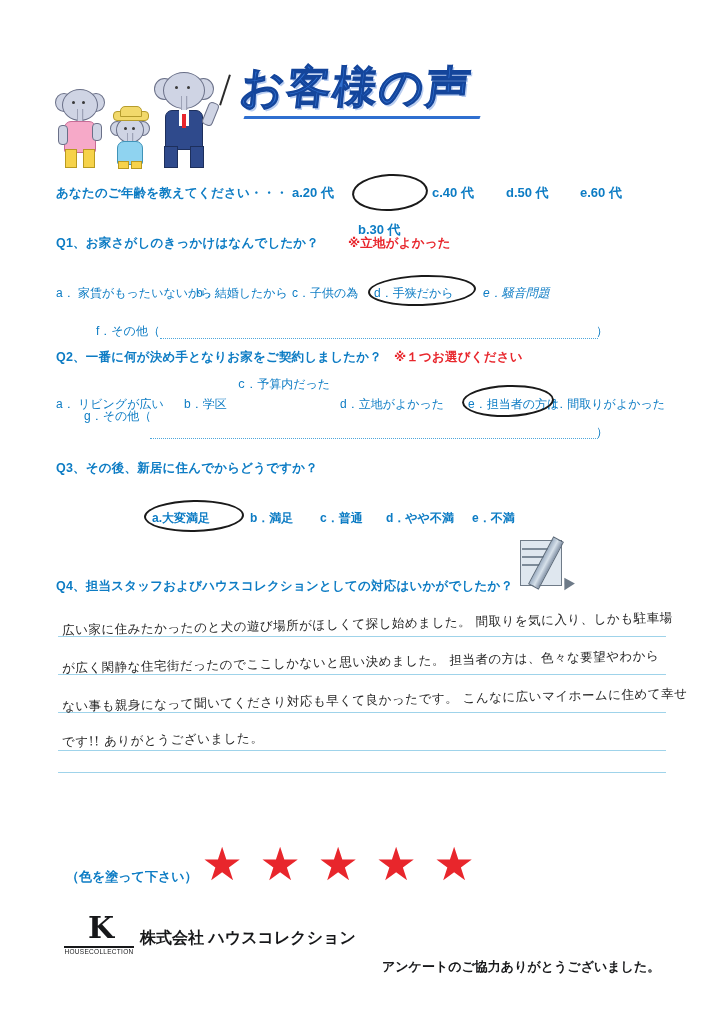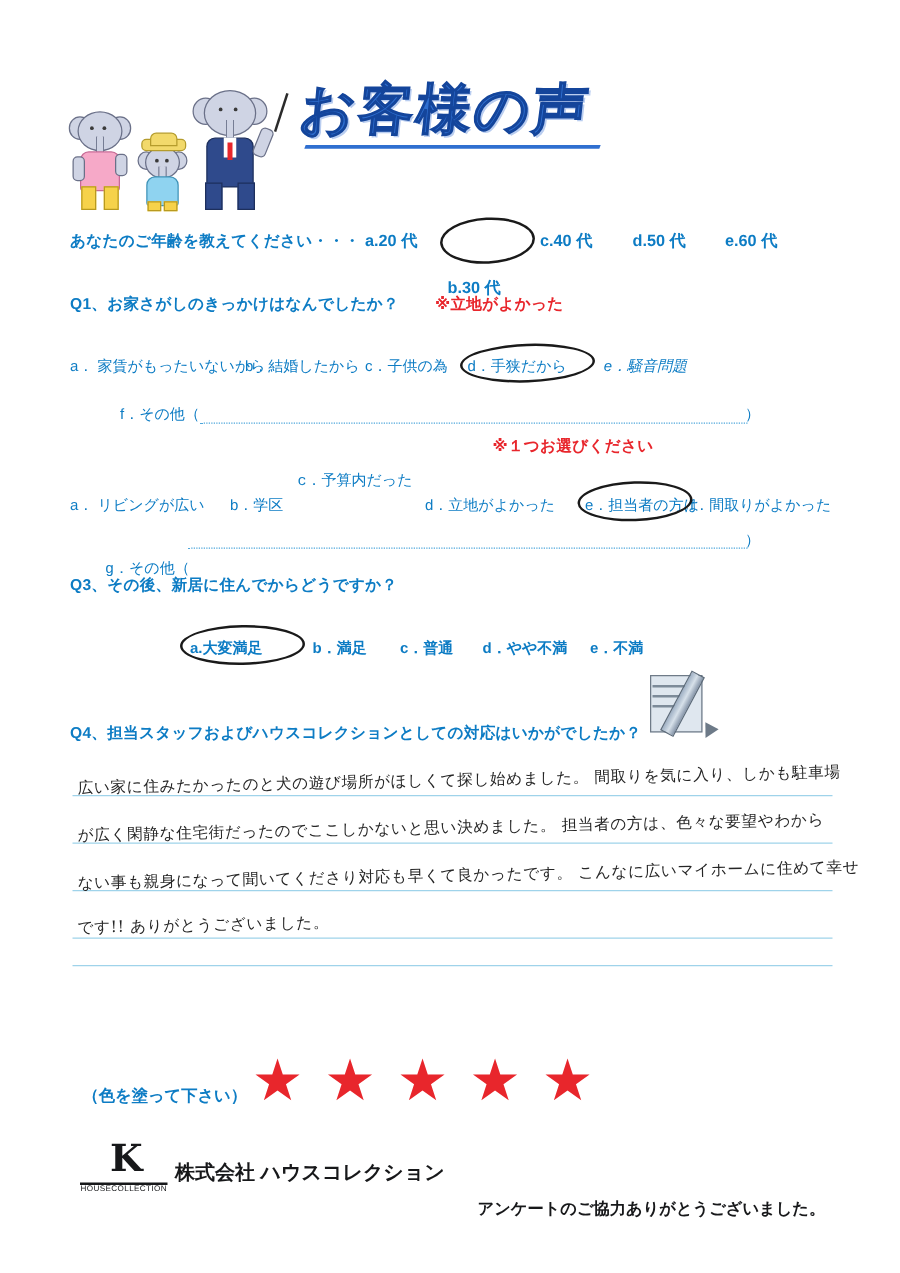--- a/index.html
+++ b/index.html
@@ -364,31 +364,32 @@
   <div class="opt" style="left:196px; top:285px;">b．結婚したから</div>
   <div class="opt" style="left:292px; top:285px;">c．子供の為</div>
   <div class="opt" style="left:374px; top:285px;">d．手狭だから</div>
   <div class="opt" style="left:483px; top:285px;font-style:italic;">e．騒音問題</div>
   <div class="circle-mark" style="left:368px; top:275px; width:104px; height:27px; transform:rotate(-2deg);"></div>
 
   <div class="opt" style="left:96px; top:323px;">f．その他（</div>
   <div class="opt" style="left:596px; top:323px;">）</div>
   <div class="dotline" style="left:160px; top:338px; width:438px;"></div>
 
+  <div class="q-text" style="left:56px; top:349px;">Q2、一番に何が決め手となりお家をご契約しましたか？</div>
   <div class="q-text red" style="left:394px; top:349px;">※１つお選びください</div>
 
   <div class="opt" style="left:56px; top:396px;">a． リビングが広い</div>
   <div class="opt" style="left:184px; top:396px;">b．学区</div>
   <div class="opt" style="left:238px; top:376px;font-family:Liberation Mono, monospace;">c．予算内だった</div>
   <div class="opt" style="left:340px; top:396px;">d．立地がよかった</div>
   <div class="opt" style="left:468px; top:396px;">e．担当者の方は</div>
   <div class="opt" style="left:552px; top:396px;">f．間取りがよかった</div>
   <div class="circle-mark" style="left:462px; top:385px; width:88px; height:28px; transform:rotate(-2deg);"></div>
 
-  <div class="opt" style="left:84px; top:446px;font-family:Liberation Mono, monospace;">g．その他（</div>
+  <div class="opt" style="left:84px; top:408px;">g．その他（</div>
   <div class="opt" style="left:596px; top:424px;">）</div>
   <div class="dotline" style="left:150px; top:438px; width:448px;"></div>
 
   <div class="q-text" style="left:56px; top:460px;">Q3、その後、新居に住んでからどうですか？</div>
   <div class="opt b" style="left:152px; top:510px;">a.大変満足</div>
   <div class="opt b" style="left:250px; top:510px;text-align:center;">b．満足</div>
   <div class="opt b" style="left:320px; top:510px;">c．普通</div>
   <div class="opt b" style="left:386px; top:510px;">d．やや不満</div>
   <div class="opt b" style="left:472px; top:510px;">e．不満</div>
   <div class="circle-mark" style="left:144px; top:500px; width:96px; height:28px; transform:rotate(-1deg);"></div>

